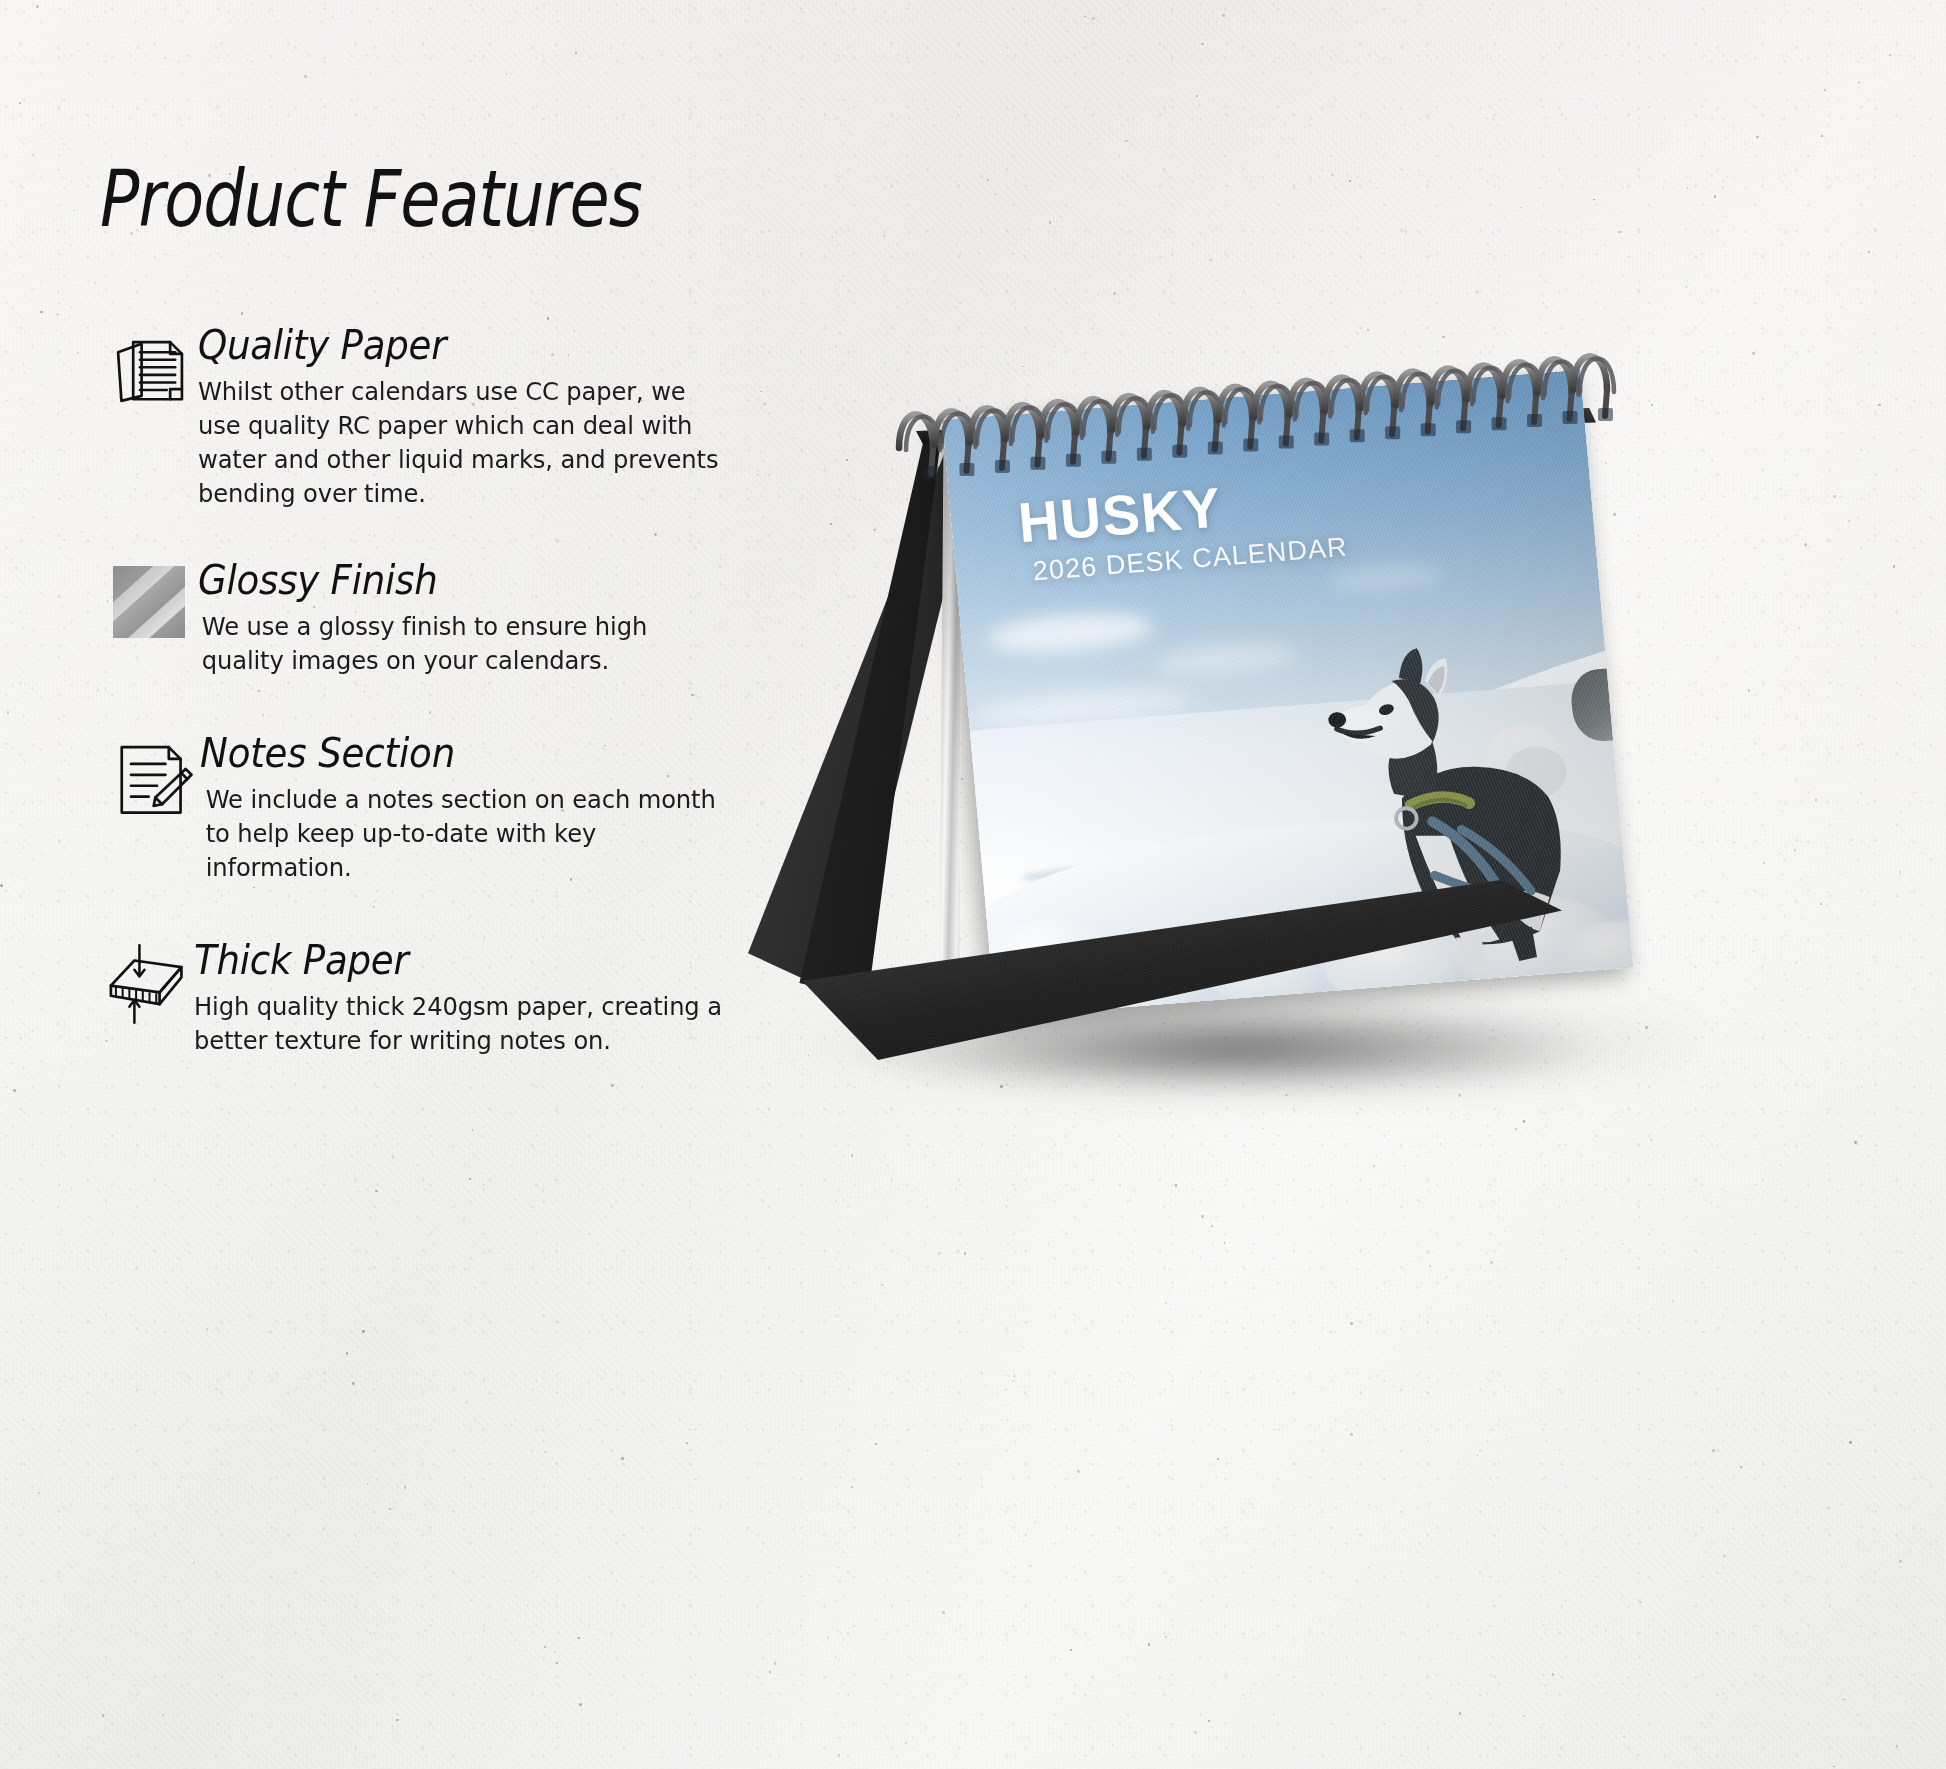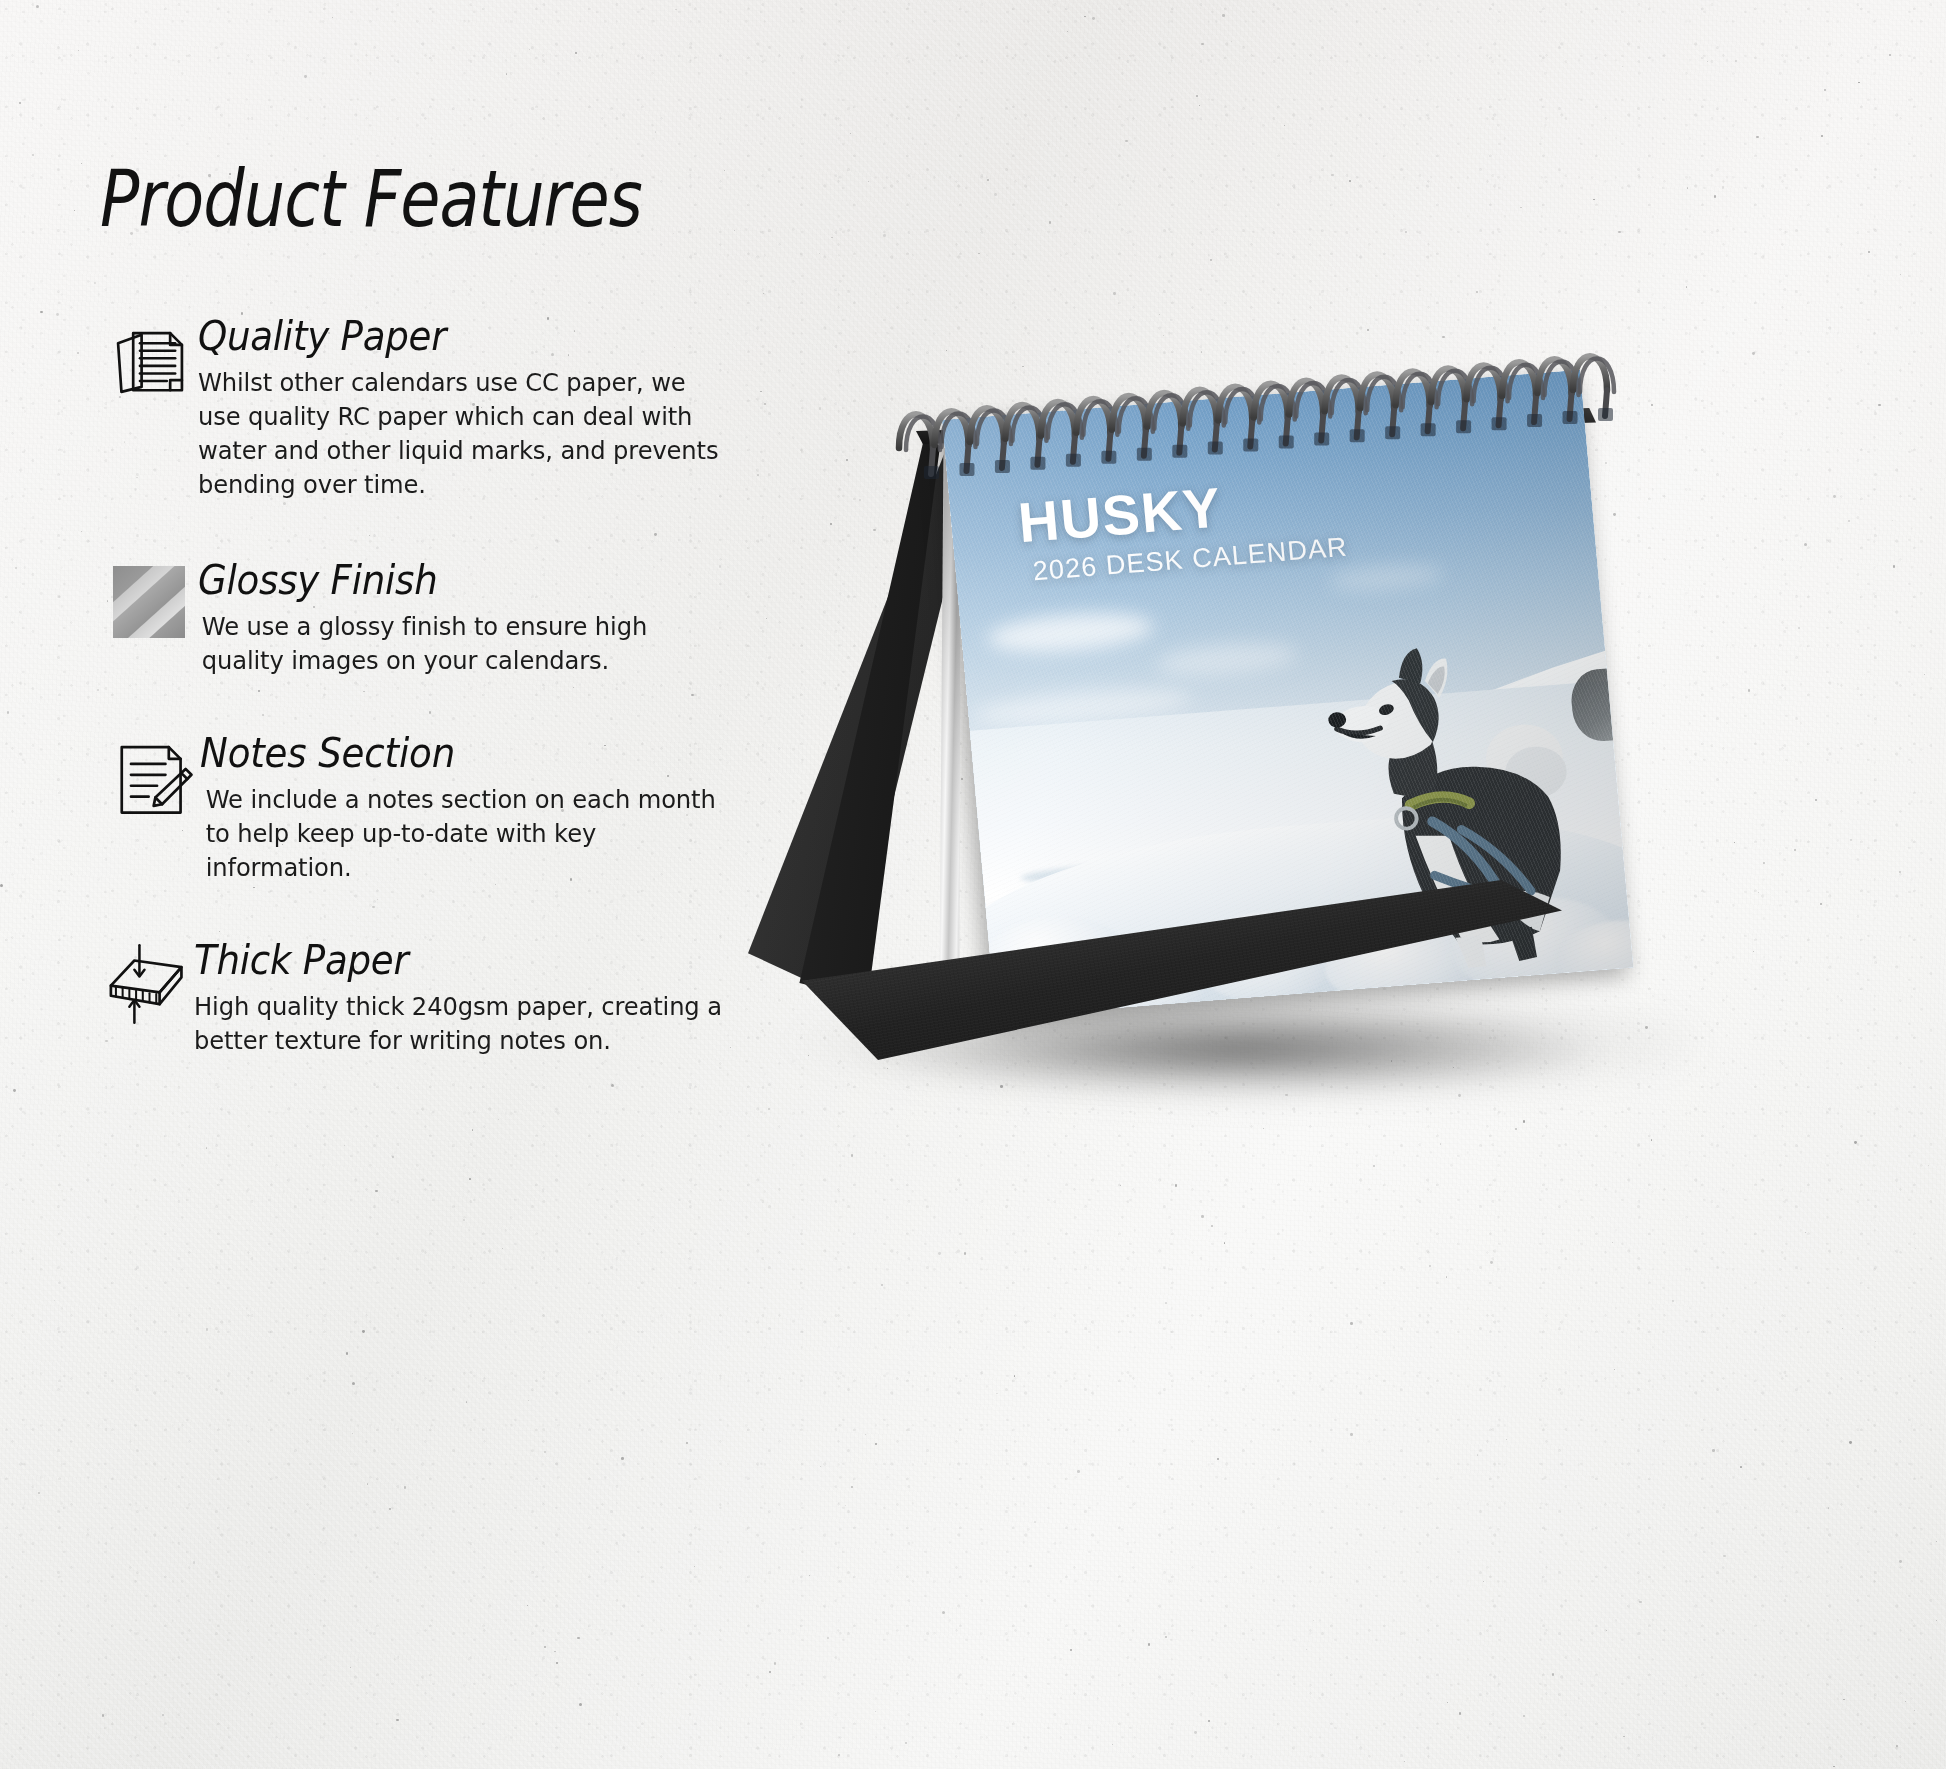--- a/index.html
+++ b/index.html
@@ -106,21 +106,21 @@
     color:#1b1b1b;
     font-family:"DejaVu Sans", sans-serif;
     font-weight:400;
     letter-spacing:-.15px;
     transform:scaleX(.95);
     transform-origin:left top;
     width:545px;
   }
 
   
-  #feature-quality  { top:156px; }
+  #feature-quality  { top:165px; }
   #feature-glossy   { top:400px; }
   #feature-notes    { top:573px; }
   #feature-thick    { top:780px; }
 
   #feature-quality .feature-icon { top:2px;  left:8px; }
   #feature-glossy  .feature-icon { top:6px;  left:13px; width:72px; height:72px; }
   #feature-notes   .feature-icon { top:4px;  left:10px; }
   #feature-thick   .feature-icon { top:2px;  left:0px;  width:94px; height:84px; }
 
   #feature-glossy  .feature-body { padding-left:98px; }

